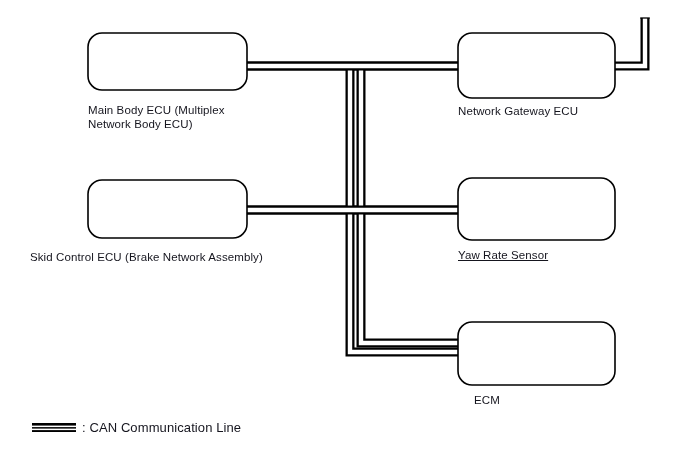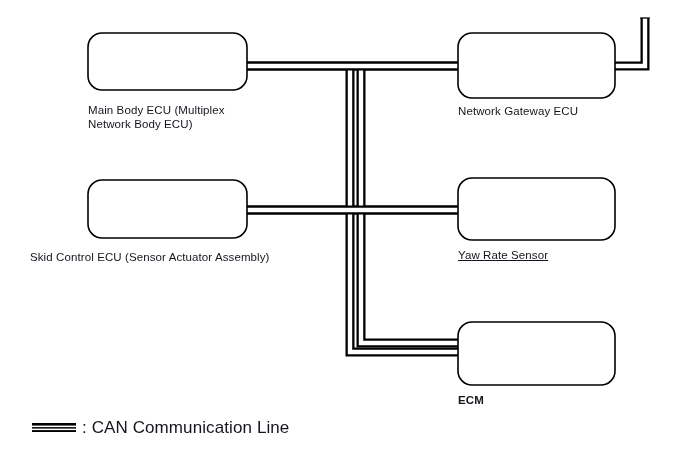--- a/index.html
+++ b/index.html
@@ -16,21 +16,21 @@
     position:absolute;
     font-size:11.5px;
     line-height:13.5px;
     color:#15151e;
     white-space:pre;
     letter-spacing:0.1px;
   }
   .ecu-label.center{text-align:left;}
   .legend-text{
     position:absolute;
-    font-size:17px;
+    font-size:13px;
     line-height:14px;
     color:#15151e;
     white-space:pre;
     letter-spacing:0.1px;
   }
 </style>
 </head>
 <body>
 
 <svg id="canvas" viewBox="0 0 688 463" xmlns="http://www.w3.org/2000/svg">
@@ -90,19 +90,19 @@
     <rect x="32" y="425.6" width="44" height="1.5" fill="#ffffff"></rect>
     <rect x="32" y="428.6" width="44" height="1.5" fill="#ffffff"></rect>
   </g>
 </svg>
 
 <div class="ecu-label" style="left:88px; top:104px;">Main Body ECU (Multiplex
 Network Body ECU)</div>
 
 <div class="ecu-label center" style="left:458px; top:105px; width:157px;">Network Gateway ECU</div>
 
-<div class="ecu-label" style="left:30px; top:251px;">Skid Control ECU (Sensor Actuator Assembly)</div>
+<div class="ecu-label" style="left:30px; top:251px;">Skid Control ECU (Brake Network Assembly)</div>
 
 <div class="ecu-label center" style="left:458px; top:249px; width:157px;text-decoration:underline;">Yaw Rate Sensor</div>
 
-<div class="ecu-label center" style="left:458px; top:394px; width:157px;font-weight:bold;">ECM</div>
+<div class="ecu-label center" style="left:474px; top:394px; width:157px;">ECM</div>
 
 <div class="legend-text" style="left:82px; top:421px;">: CAN Communication Line</div>
 
 </body></html>

